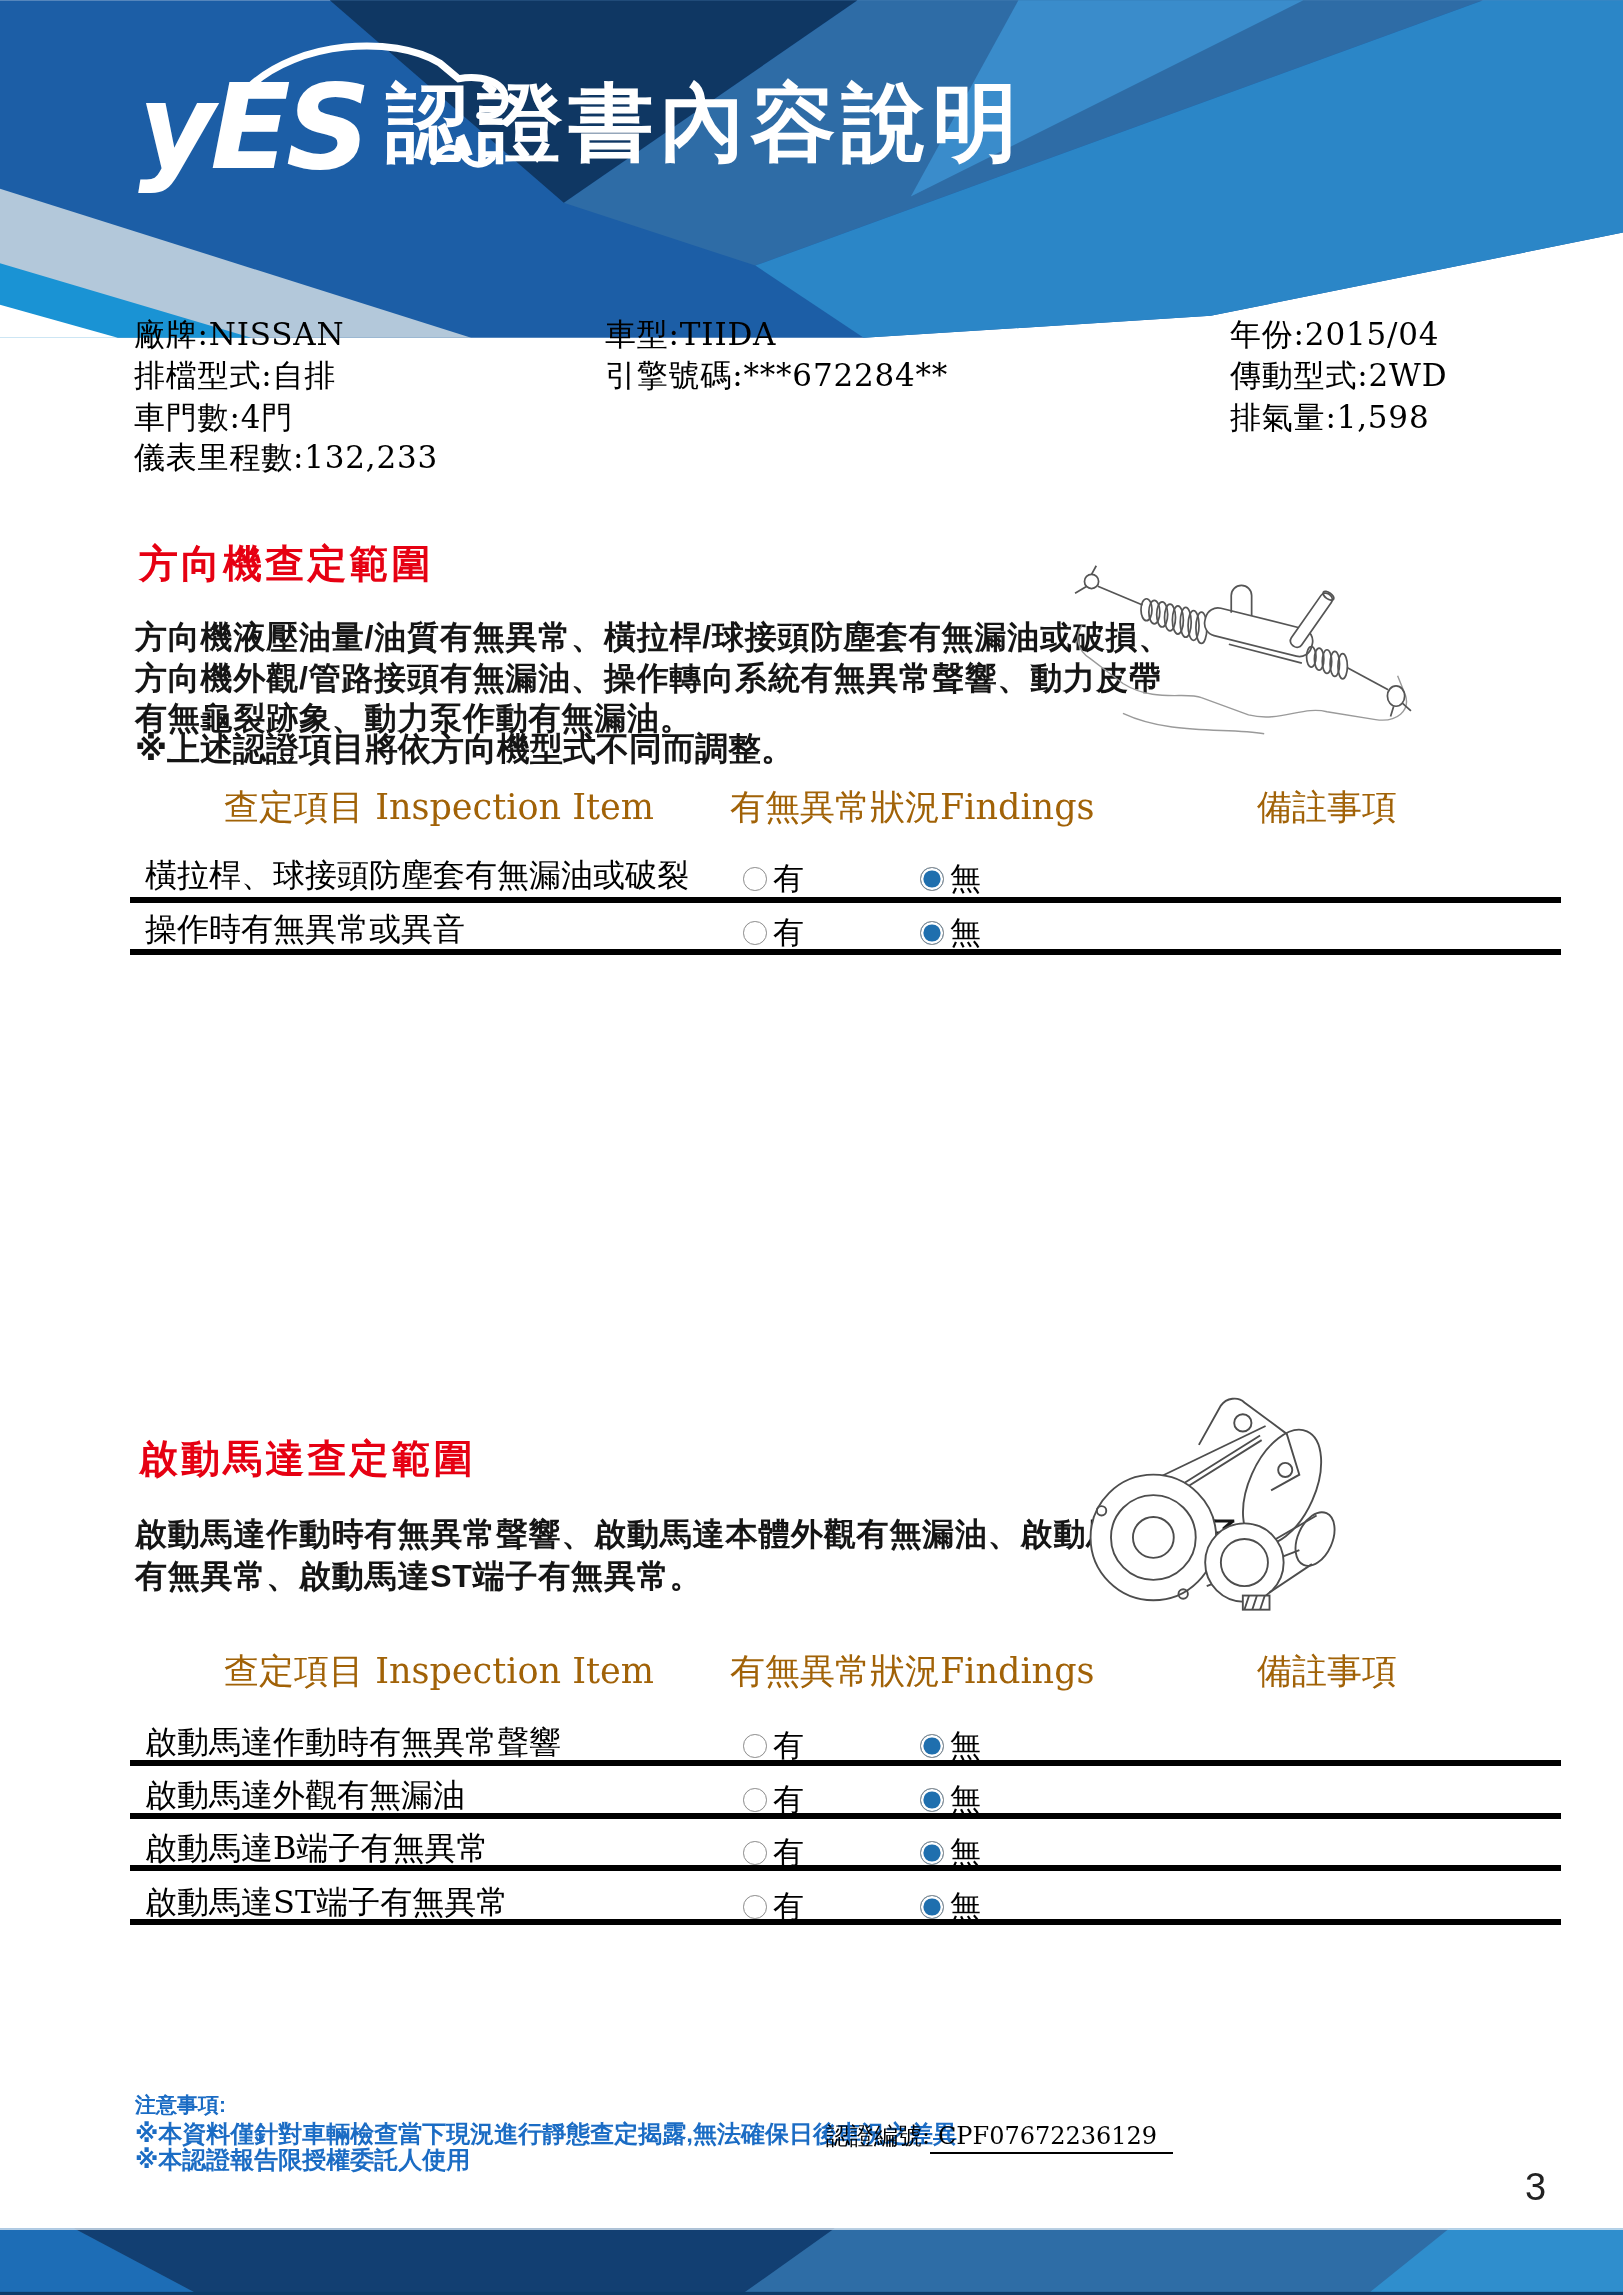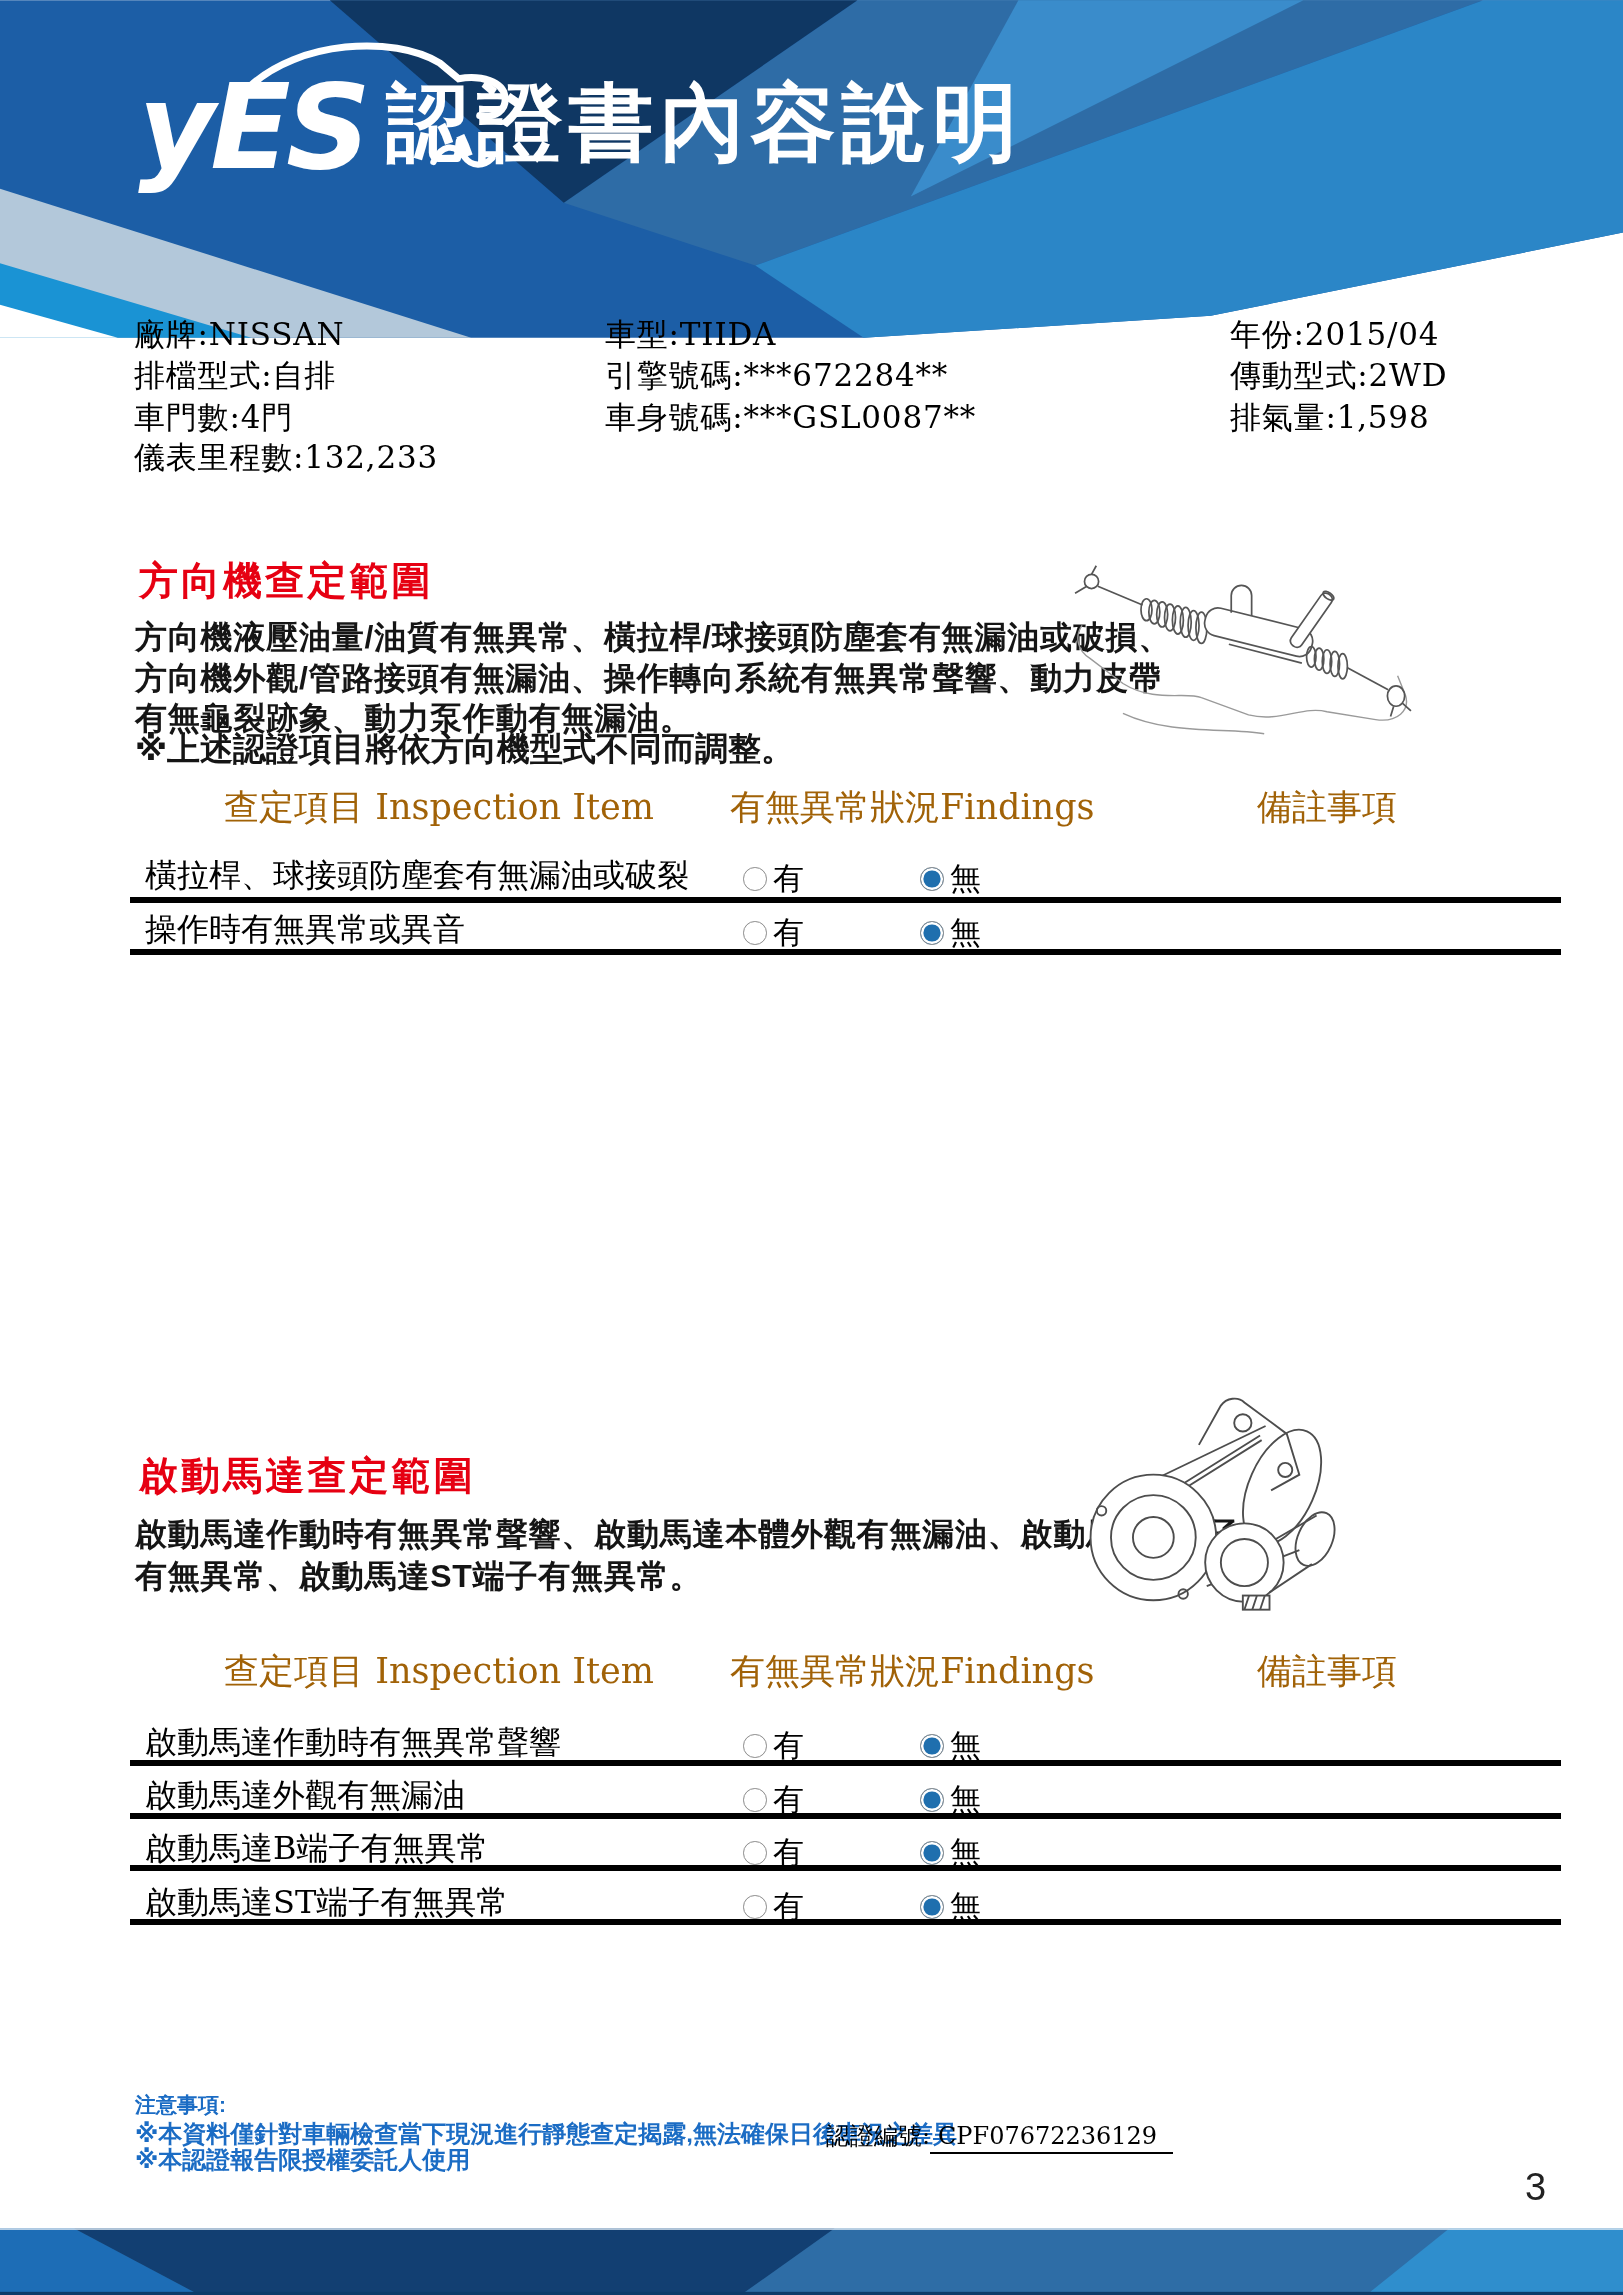--- a/index.html
+++ b/index.html
@@ -3,21 +3,21 @@
 <meta charset="utf-8">
 <style>
   html,body{margin:0;padding:0;background:#fff;}
   .page{position:relative;width:1623px;height:2295px;background:#fff;overflow:hidden;
         font-family:"DejaVu Serif","Liberation Serif",serif;color:#111;padding-left:47px;}
   .abs{position:absolute;white-space:nowrap;}
   
   .info-row{font-size:31px;letter-spacing:0.8px;color:#000;}
   
   .sec-title{font-family:"Liberation Sans","DejaVu Sans",sans-serif;font-weight:700;
-             font-size:39px;color:#e60012;letter-spacing:3.1px;margin-top:17px;}
+             font-size:39px;color:#e60012;letter-spacing:3.1px;}
   
   .desc{font-family:"Liberation Sans","DejaVu Sans",sans-serif;font-weight:700;
         font-size:32px;color:#151515;letter-spacing:0.8px;margin-top:11px;}
   .note{font-family:"Liberation Sans","DejaVu Sans",sans-serif;font-weight:700;
         font-size:33px;color:#151515;}
   
   .thead{font-size:35px;color:#a16207;}
   .titem{font-size:32px;color:#000;}
   .hline{position:absolute;left:130px;width:1431px;height:6.3px;background:#000;}
   .radio-group{position:absolute;display:flex;align-items:center;gap:6.3px;}
@@ -58,21 +58,20 @@
     <text x="492" y="193" font-family="'DejaVu Sans','Liberation Sans',sans-serif" font-size="108" font-weight="bold" fill="#ffffff" letter-spacing="8">認證書內容說明</text>
   </svg>
 
   <div class="abs info-row" style="left:134px;top:314px"><span>廠牌:</span><span>NISSAN</span></div>
   <div class="abs info-row" style="left:134px;top:355px"><span>排檔型式:</span><span>自排</span></div>
   <div class="abs info-row" style="left:134px;top:397px"><span>車門數:</span><span>4門</span></div>
   <div class="abs info-row" style="left:134px;top:437px"><span>儀表里程數:</span><span>132,233</span></div>
 
   <div class="abs info-row" style="left:605px;top:314px"><span>車型:</span><span>TIIDA</span></div>
   <div class="abs info-row" style="left:605px;top:355px"><span>引擎號碼:</span><span>***672284**</span></div>
-  <div class="abs info-row" style="left:605px;top:397px"><span>車身號碼:</span><span>***GSL0087**</span></div>
 
   <div class="abs info-row" style="left:1230px;top:314px"><span>年份:</span><span>2015/04</span></div>
   <div class="abs info-row" style="left:1230px;top:355px"><span>傳動型式:</span><span>2WD</span></div>
   <div class="abs info-row" style="left:1230px;top:397px"><span>排氣量:</span><span>1,598</span></div>
 
   <div class="abs sec-title" style="left:139px;top:537px">方向機查定範圍</div>
   <div class="abs desc" style="left:135px;top:605px">方向機液壓油量/油質有無異常、橫拉桿/球接頭防塵套有無漏油或破損、</div>
   <div class="abs desc" style="left:135px;top:686px">有無龜裂跡象、動力泵作動有無漏油。</div>
   <div class="abs desc" style="left:135px;top:646px">方向機外觀/管路接頭有無漏油、操作轉向系統有無異常聲響、動力皮帶</div>
   <div class="abs note" style="left:135px;top:727px">※上述認證項目將依方向機型式不同而調整。</div>

